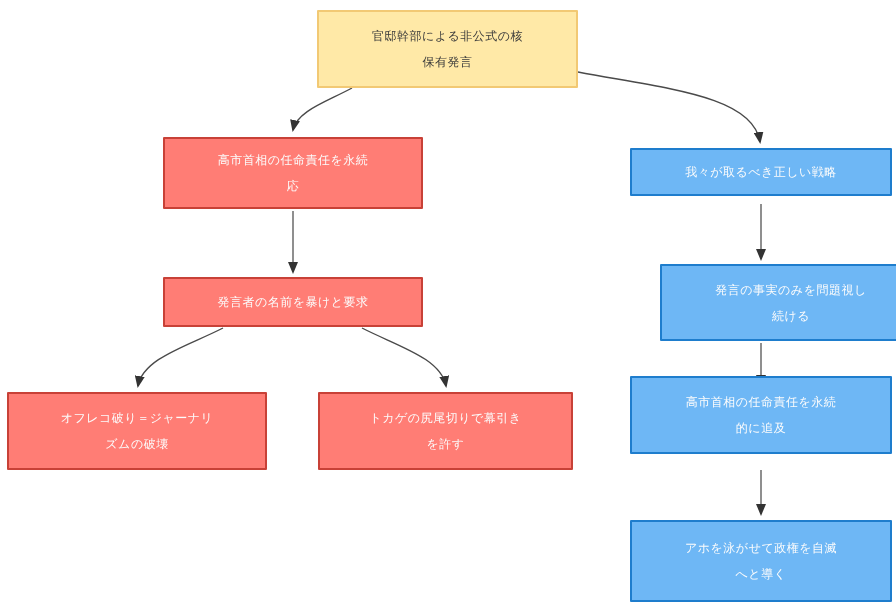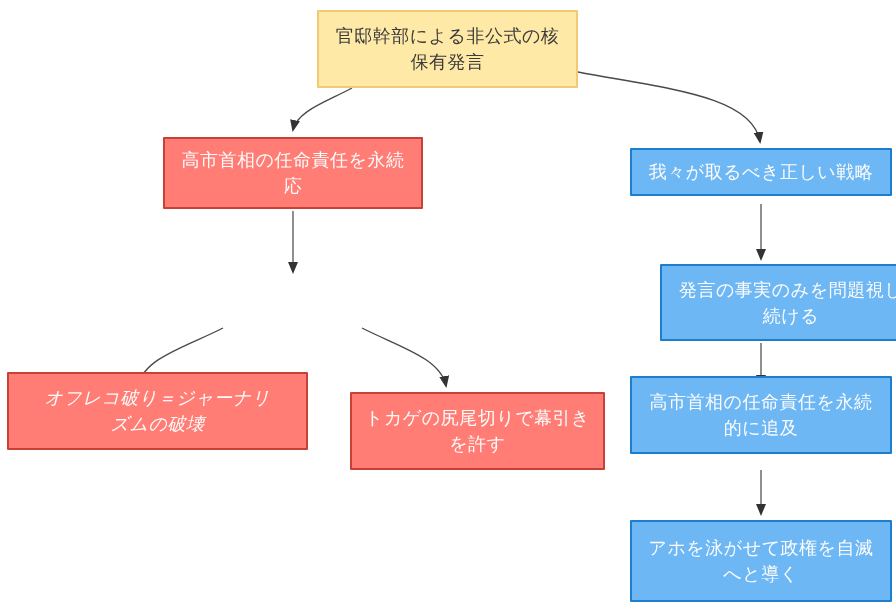--- a/index.html
+++ b/index.html
@@ -40,21 +40,21 @@
     align-items: center;
     justify-content: center;
     border: 2px solid;
     border-radius: 1px;
     cursor: default;
   }
   .node-label {
     display: block;
     white-space: pre-line;
     text-align: center;
-    font-size: 18px;
+    font-size: 12px;
     line-height: 26px;
     letter-spacing: 0.5px;
     user-select: none;
   }
   .node.topic {
     background: var(--topic-fill, #ffe9a7);
     border-color: var(--topic-border, #f2c974);
     color: var(--topic-text, #3b3b3b);
   }
   .node.wrong {
@@ -92,27 +92,30 @@
   <div class="node topic" style="left:317px; top:10px; width:261px; height:78px;">
     <span class="node-label">官邸幹部による非公式の核
 保有発言</span>
   </div>
 
   <div class="node wrong" style="left:163px; top:137px; width:260px; height:72px;">
     <span class="node-label">高市首相の任命責任を永続
 応</span>
   </div>
 
+  <div class="node wrong" style="left:163px; top:277px; width:260px; height:50px;">
+    <span class="node-label">発言者の名前を暴けと要求</span>
+  </div>
 
-  <div class="node wrong" style="left:7px; top:372px; width:301px; height:78px;font-style:italic;">
+  <div class="node wrong" style="left:7px; top:392px; width:260px; height:78px;">
     <span class="node-label">オフレコ破り＝ジャーナリ
 ズムの破壊</span>
   </div>
 
-  <div class="node wrong" style="left:318px; top:392px; width:255px; height:78px;margin-left:32px;">
+  <div class="node wrong" style="left:318px; top:392px; width:255px; height:78px;">
     <span class="node-label">トカゲの尻尾切りで幕引き
 を許す</span>
   </div>
 
   <div class="node right" style="left:630px; top:148px; width:262px; height:48px;">
     <span class="node-label">我々が取るべき正しい戦略</span>
   </div>
 
   <div class="node right" style="left:660px; top:264px; width:262px; height:77px;">
     <span class="node-label">発言の事実のみを問題視し

